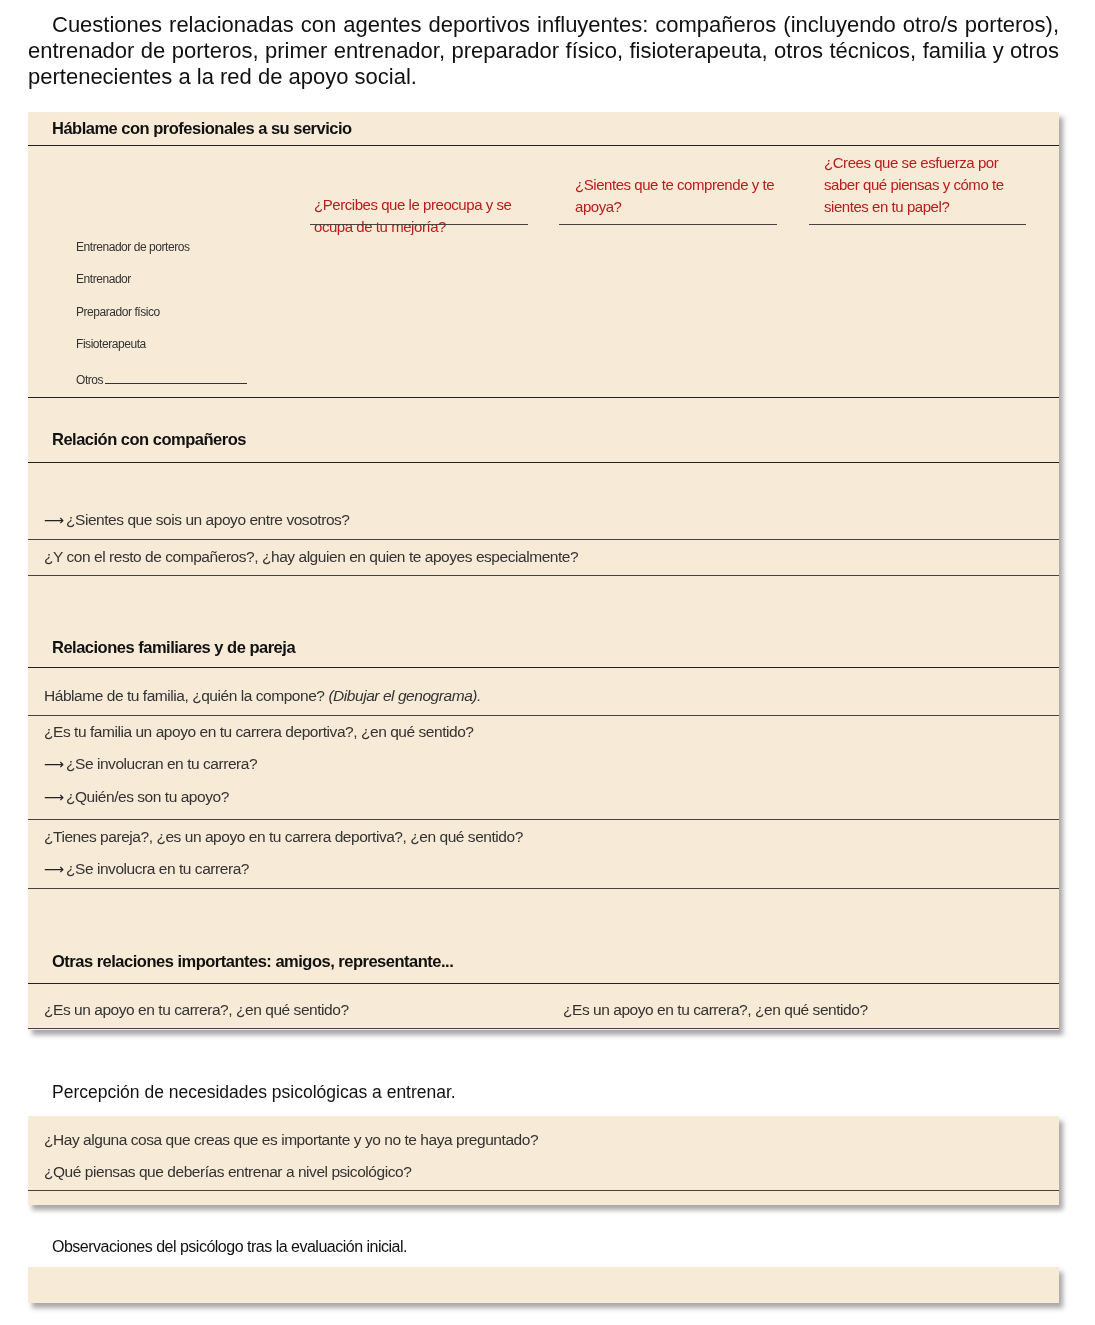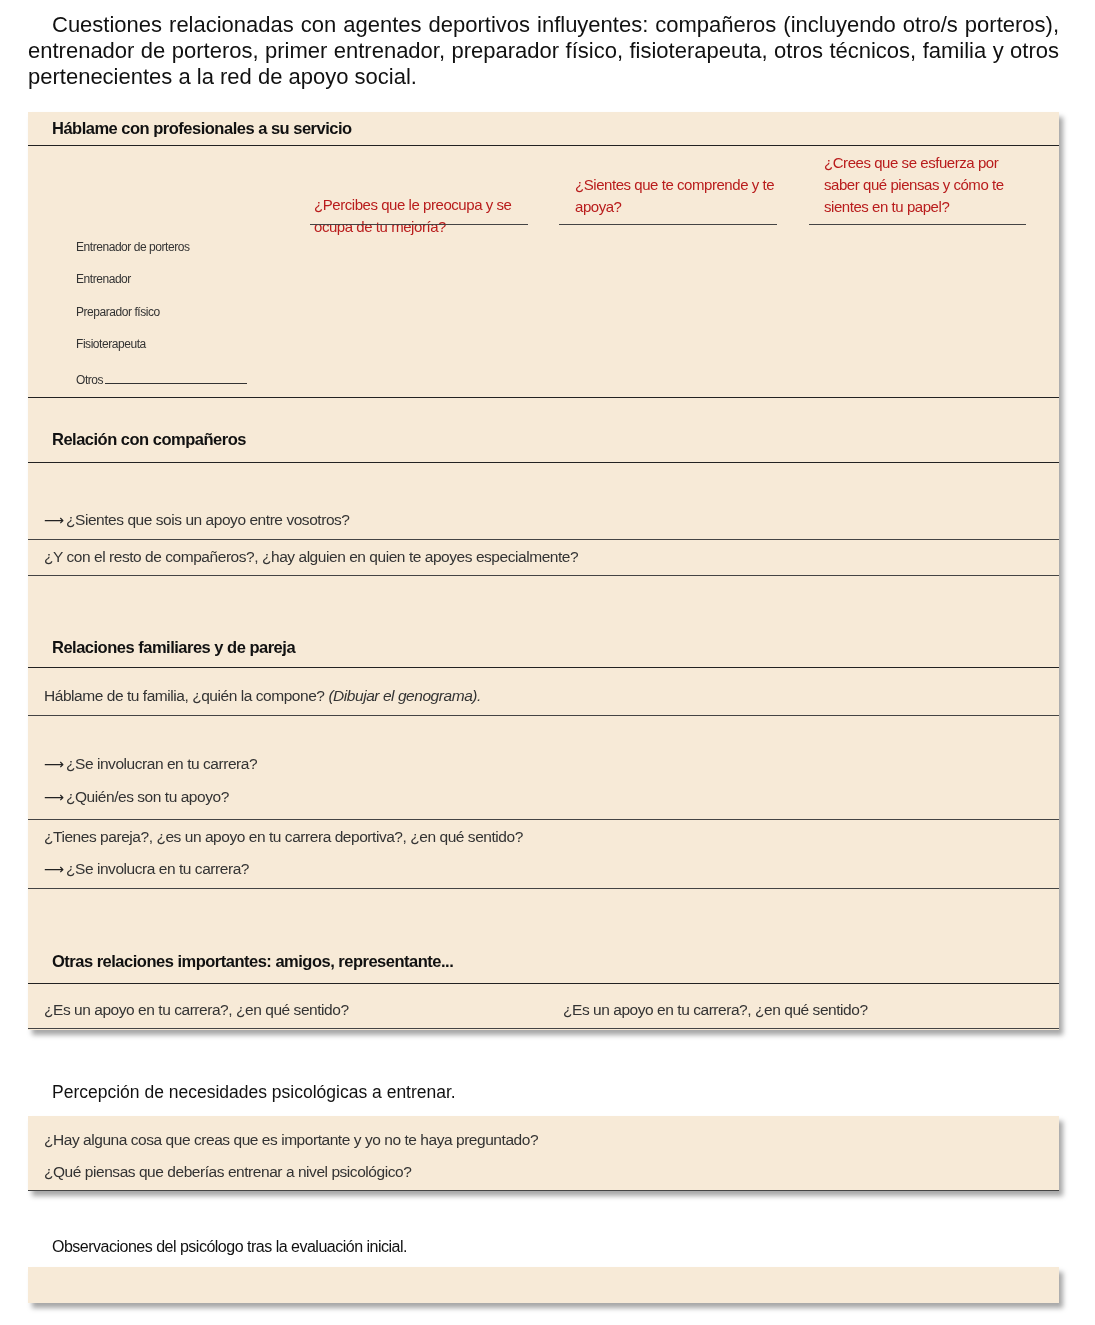--- a/index.html
+++ b/index.html
@@ -84,20 +84,21 @@
   <div class="q" style="top:436px;">¿Y con el resto de compañeros?, ¿hay alguien en quien te apoyes especialmente?</div>
   <div class="rule thin" style="top:463px;"></div>
 
   <div class="sec-head" style="top:526px;">Relaciones familiares y de pareja</div>
   <div class="rule" style="top:555px;"></div>
 
   <div class="q" style="top:575px;">
     <span>Háblame de tu familia, ¿quién la compone?</span> <i>(Dibujar el genograma).</i>
   </div>
   <div class="rule thin" style="top:603px;"></div>
+  <div class="q" style="top:611px;">¿Es tu familia un apoyo en tu carrera deportiva?, ¿en qué sentido?</div>
   <div class="q" style="top:643px;">
     <span class="arrow">⟶</span><span>¿Se involucran en tu carrera?</span>
   </div>
   <div class="q" style="top:676px;">
     <span class="arrow">⟶</span><span>¿Quién/es son tu apoyo?</span>
   </div>
   <div class="rule thin" style="top:707px;"></div>
   <div class="q" style="top:716px;">¿Tienes pareja?, ¿es un apoyo en tu carrera deportiva?, ¿en qué sentido?</div>
   <div class="q" style="top:748px;">
     <span class="arrow">⟶</span><span>¿Se involucra en tu carrera?</span>
@@ -106,20 +107,20 @@
 
   <div class="sec-head" style="top:840px;">Otras relaciones importantes: amigos, representante...</div>
   <div class="rule" style="top:871px;"></div>
 
   <div class="q" style="top:889px;">¿Es un apoyo en tu carrera?, ¿en qué sentido?</div>
   <div class="q" style="top:889px; left:535px;">¿Es un apoyo en tu carrera?, ¿en qué sentido?</div>
   <div class="rule thin" style="top:916px;"></div>
 </div>
 
 <div class="sub-title" style="top:1082px;">Percepción de necesidades psicológicas a entrenar.</div>
-<div class="panel cond" style="top:1116px; height:75px;">
+<div class="panel cond" style="top:1116px; height:89px;">
   <div class="q" style="top:15px;">¿Hay alguna cosa que creas que es importante y yo no te haya preguntado?</div>
   <div class="q" style="top:47px;">¿Qué piensas que deberías entrenar a nivel psicológico?</div>
   <div class="rule thin" style="top:74px;"></div>
 </div>
 
 <div class="sub-title cond" style="top:1238px; font-size:16px; letter-spacing:-0.5px;">Observaciones del psicólogo tras la evaluación inicial.</div>
 <div class="panel" style="top:1267px; height:36px;"></div>
 
 </body></html>

